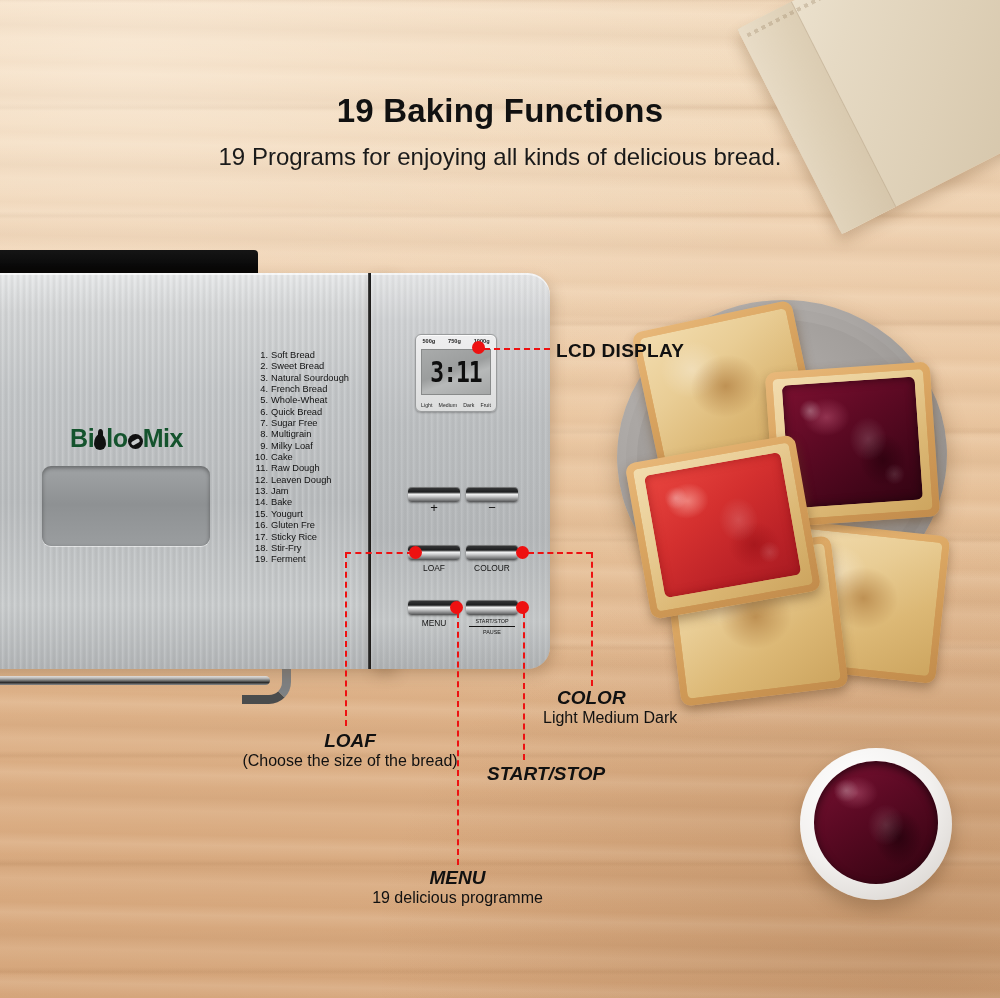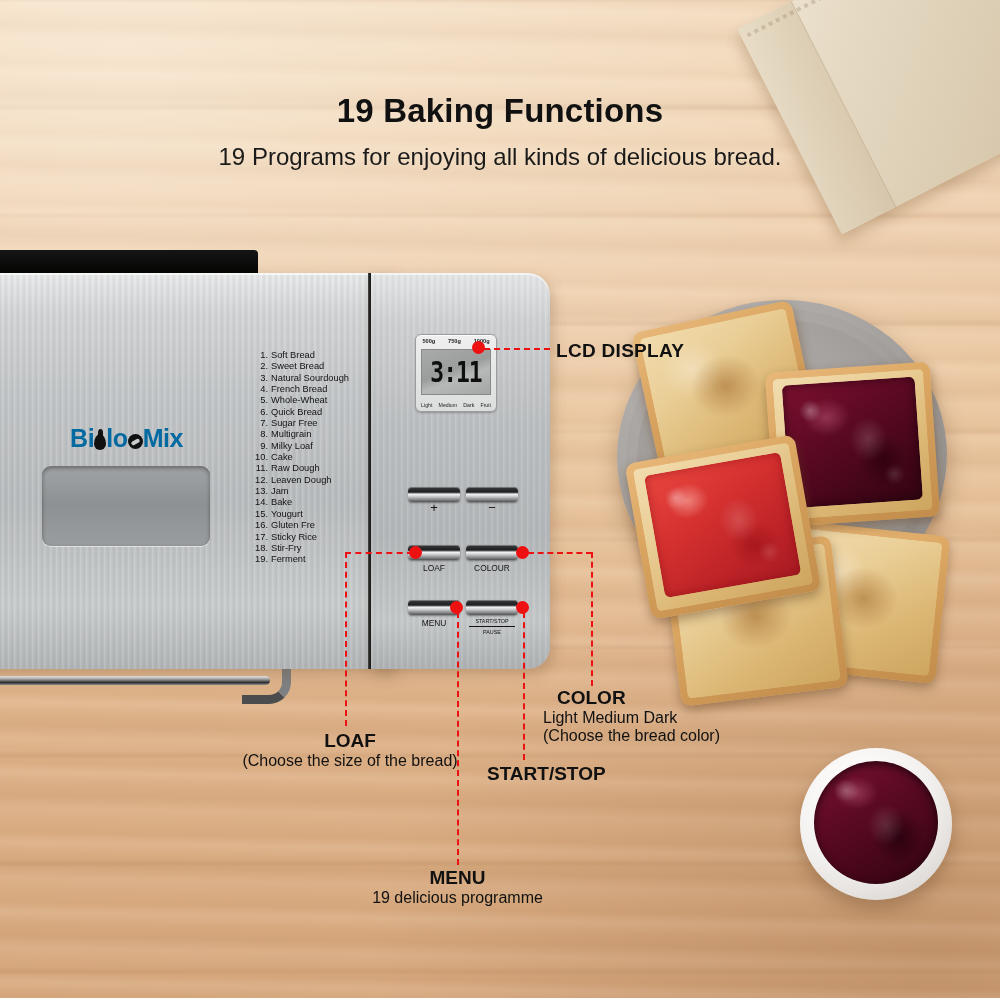--- a/index.html
+++ b/index.html
@@ -94,21 +94,21 @@
     background:
       repeating-linear-gradient(90deg,
         rgba(255,255,255,.12) 0px, rgba(255,255,255,0) 2px,
         rgba(110,110,110,.08) 4px, rgba(255,255,255,0) 6px),
       linear-gradient(180deg,#e6e7e8 0%,#cfd1d3 12%,#bcbfc1 38%,#b4b7b9 66%,#c5c8c9 88%,#aeb1b3 100%);
     box-shadow:inset 0 2px 0 rgba(255,255,255,.6), 3px 6px 14px rgba(110,76,42,.28);
   }
   .seam{position:absolute;left:390px;top:23px;width:5px;height:396px;background:linear-gradient(90deg,#4c4e4f,#121314 40%,#3a3c3d);}
 
   .logo{
-    position:absolute;left:70px;top:424px;font-size:25px;font-weight:bold;color:#0369a1;letter-spacing:-.4px;
+    position:absolute;left:70px;top:424px;font-size:25px;font-weight:bold;color:#14532d;letter-spacing:-.4px;
   }
   .drop{
     display:inline-block;width:12px;height:16px;position:relative;top:3px;margin:0 0px;
     background:#111;border-radius:50% 50% 50% 50%/62% 62% 38% 38%;
     transform:rotate(0deg);
   }
   .drop:before{content:"";position:absolute;left:3.5px;top:-5px;width:5px;height:8px;background:#111;border-radius:60% 60% 0 0;}
   .leaf{
     display:inline-block;width:15px;height:15px;position:relative;top:2px;
     background:#111;border-radius:50%;
@@ -238,21 +238,21 @@
       radial-gradient(closest-side at 58% 52%, rgba(255,255,255,.14), rgba(255,255,255,0) 36%);
   }
 
   
   .dot{position:absolute;width:13px;height:13px;border-radius:50%;background:#ee1111;}
   .dash-h{position:absolute;height:0;border-top:2.4px dashed #ee1111;}
   .dash-v{position:absolute;width:0;border-left:2.4px dashed #ee1111;}
 
   
   .callout{position:absolute;color:#111;}
-  .co-title{font-size:19px;font-weight:bold;}
+  .co-title{font-size:19px;font-weight:bold;font-style:italic;}
   .co-line{font-size:16px;}
   .co-line.b{font-weight:bold;font-size:17px;}
   .lcd-label{position:absolute;left:556px;top:340px;font-size:19px;font-weight:bold;color:#111;letter-spacing:.3px;}
 </style>
 </head>
 <body>
 
 <div id="stage">
 
   <div class="wood"></div>
@@ -404,21 +404,20 @@
     <div class="co-line">(Choose the size of the bread)</div>
   </div>
 
   <div class="dot" style="left:516px;top:546px;"></div>
   <div class="dash-h" style="left:528px;top:552px;width:64px;"></div>
   <div class="dash-v" style="left:591px;top:552px;height:134px;"></div>
 
   <div class="callout" style="left:543px;top:687px;width:250px;">
     <div class="co-title" style="padding-left:14px;">COLOR</div>
     <div class="co-line">Light Medium Dark</div>
-    <div class="co-line">(Choose the  bread color)</div>
   </div>
 
   <div class="dot" style="left:516px;top:601px;"></div>
   <div class="dash-v" style="left:523px;top:612px;height:148px;"></div>
 
   <div class="callout" style="left:487px;top:763px;width:220px;">
     <div class="co-title">START/STOP</div>
   </div>
 
   <div class="dot" style="left:450px;top:601px;"></div>

